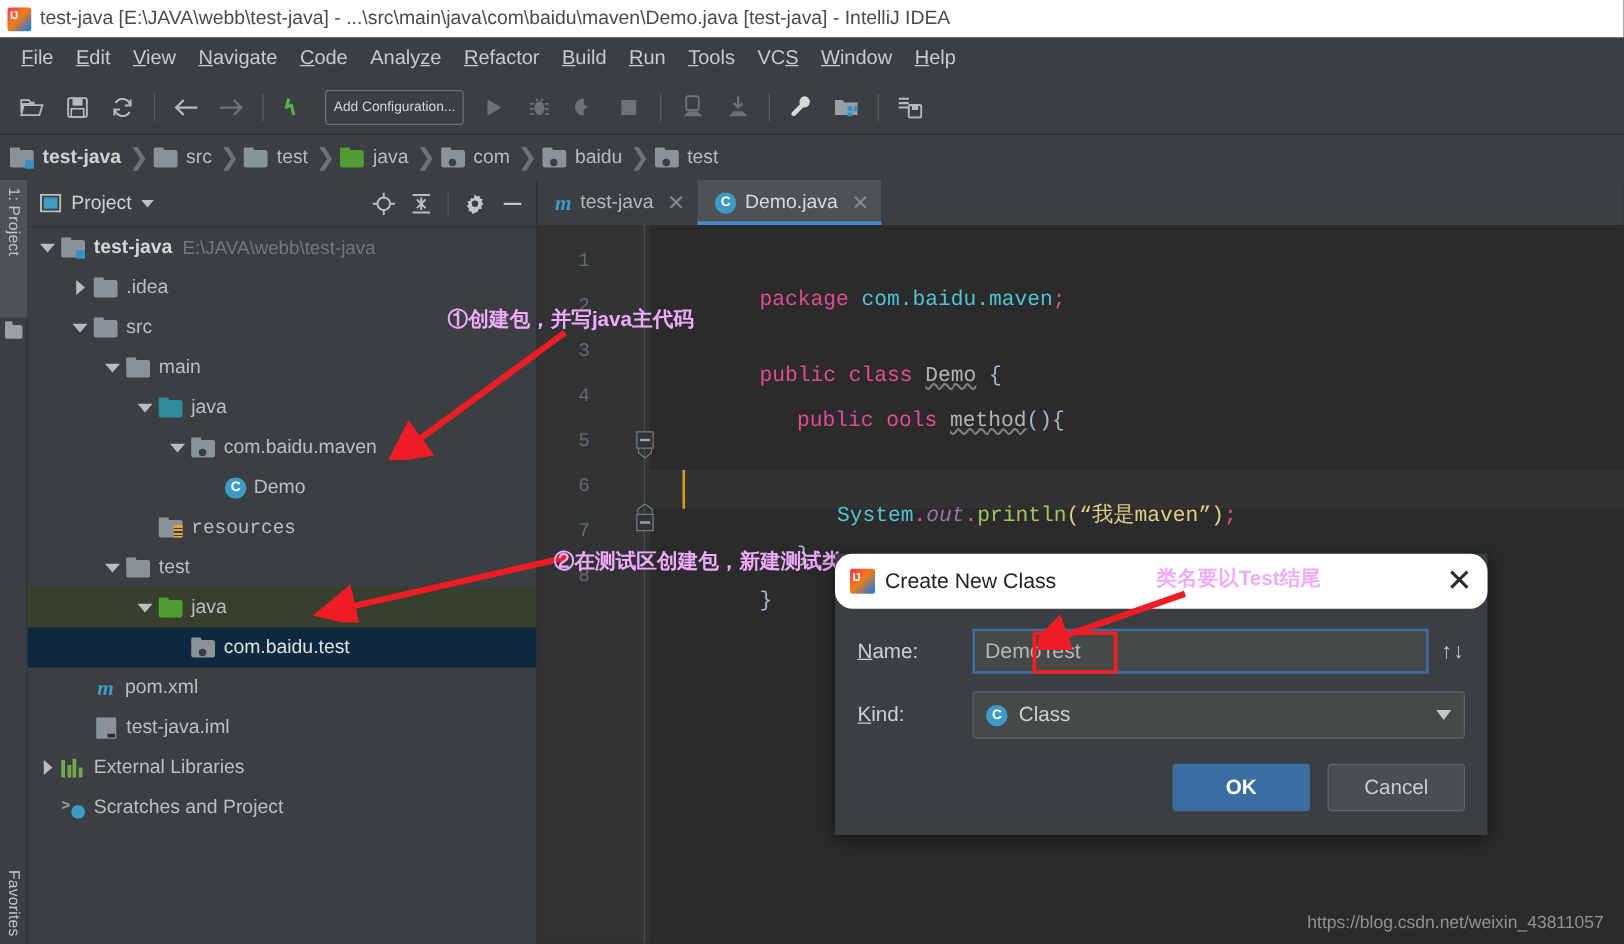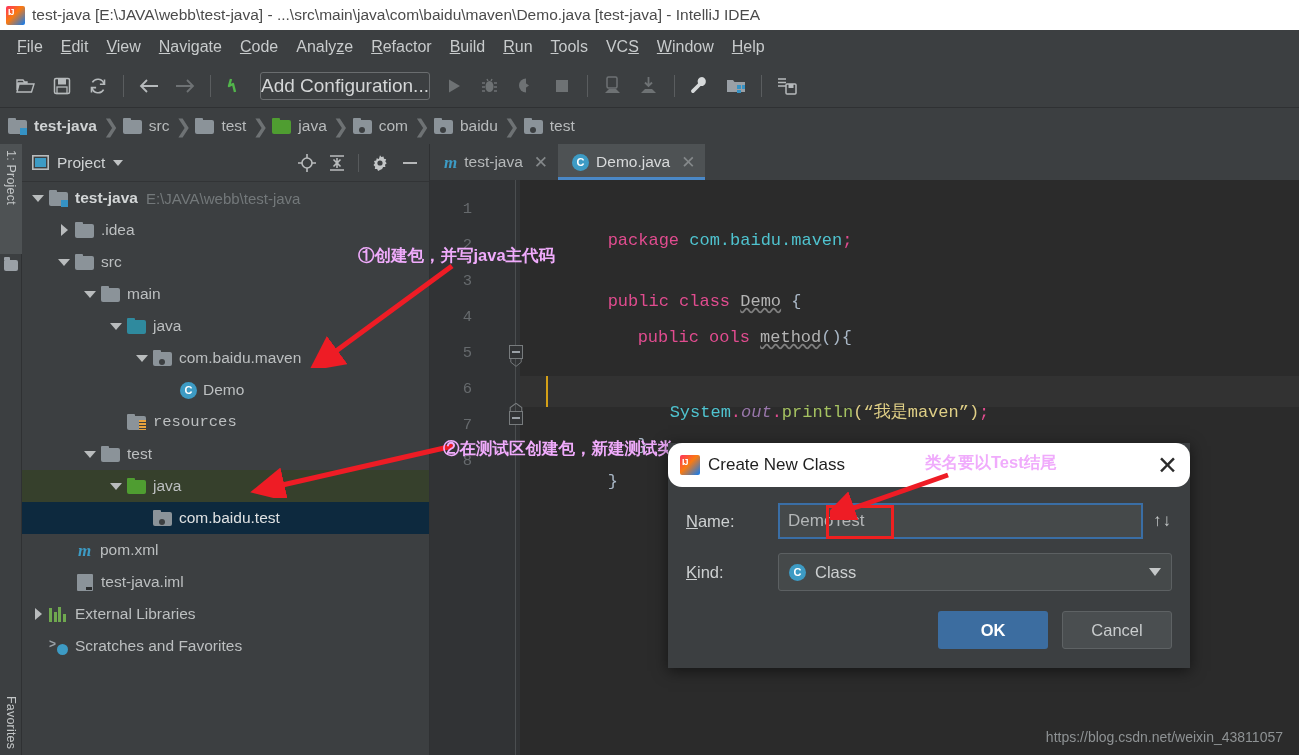--- a/index.html
+++ b/index.html
@@ -44,22 +44,22 @@
     background: #3c3f41; display: flex; align-items: center; padding-left: 8px;
     border-bottom: 1px solid #2f3133;
   }
   .tb-icon {
     width: 30px; height: 30px; margin: 0 3px; display: flex;
     align-items: center; justify-content: center; flex: 0 0 auto;
   }
   .tb-sep { width: 1px; height: 22px; background: #5a5d5f; margin: 0 7px; flex: 0 0 auto; }
   .addconfig {
     height: 28px; border: 1px solid #6a6d6f; border-radius: 3px;
-    color: #d4d6d7; font-size: 19px; display: flex; align-items: center;
-    padding: 0 0; margin: 0 6px; background: transparent; white-space: nowrap;
+    color: #d4d6d7; font-size: 11px; display: flex; align-items: center;
+    padding: 0 6px; margin: 0 6px; background: transparent; white-space: nowrap;
   }
 
   
   .breadcrumb {
     position: absolute; left: 0; top: 108px; width: 1299px; height: 36px;
     background: #3c3f41; display: flex; align-items: center; padding-left: 8px;
   }
   .crumb { display: flex; align-items: center; font-size: 15.5px; color: #b8bbbc; white-space: nowrap; }
   .crumb.first { font-weight: bold; color: #cfd2d3; }
   .crumb-sep {
@@ -570,21 +570,21 @@
             <i style="height:14px"></i>
             <i style="height:10px"></i>
             <i style="height:15px"></i>
             <i style="height:8px"></i>
           </span>
           <span>External Libraries</span>
         </div>
         <div class="trow" style="padding-left: 8px;">
           <span class="twist"></span>
           <span class="scratch-icon"></span>
-          <span>Scratches and Favorites</span>
+          <span>Scratches and Project</span>
         </div>
       </div>
   </div>
 
   <div class="editorwrap">
     <div class="tabbar" id="tabbar">
         <div class="etab">
           <span class="tab-m">m</span>
           <span>test-java</span>
           <span class="tab-x">✕</span>

